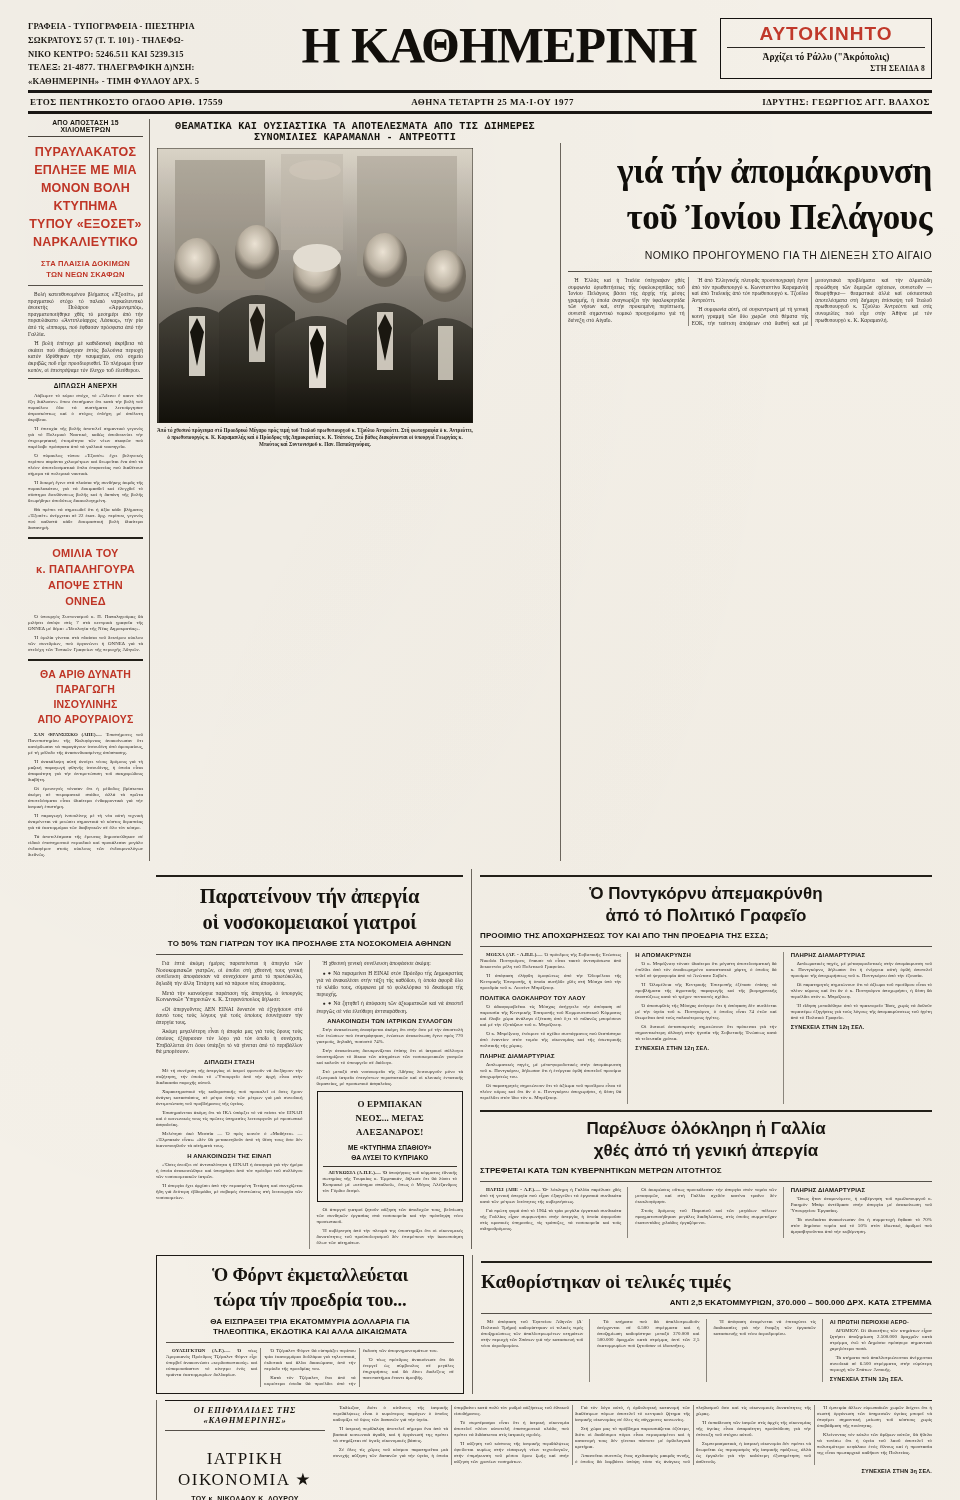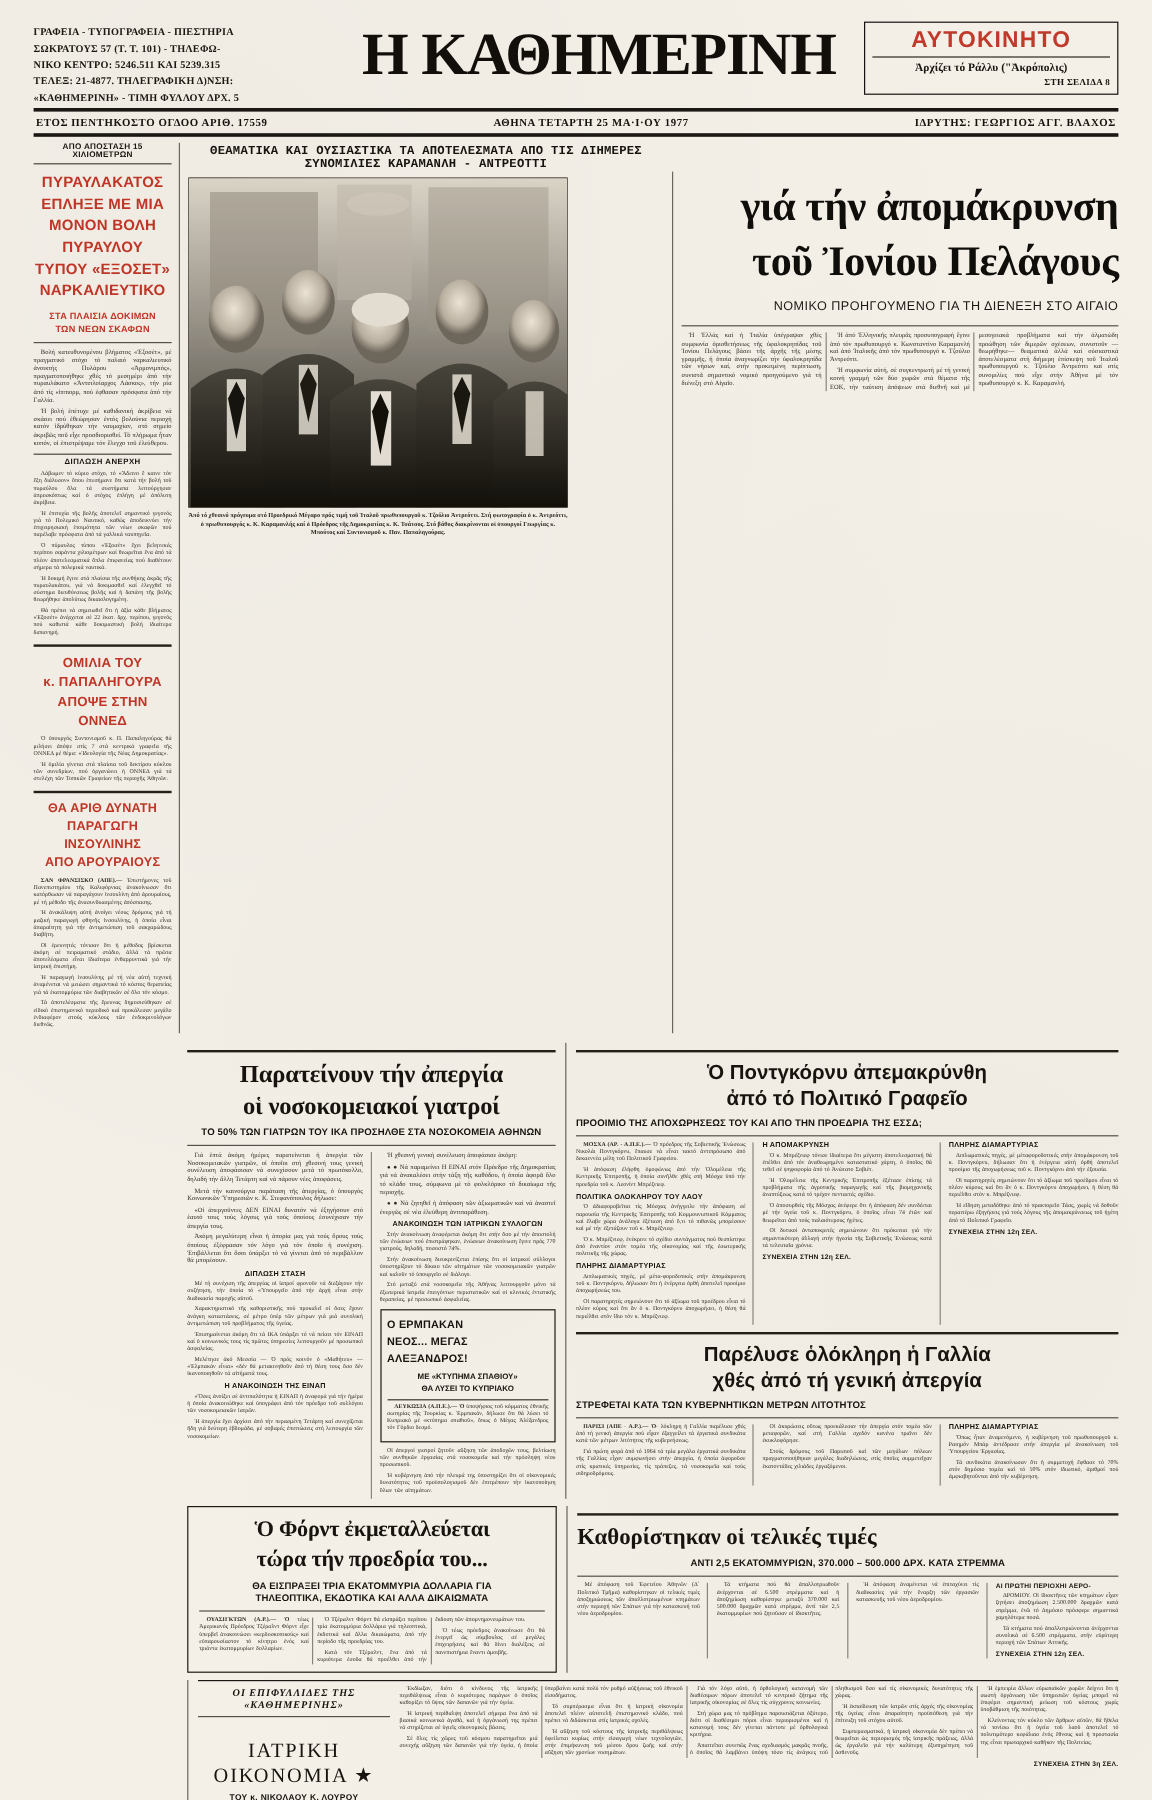--- a/index.html
+++ b/index.html
@@ -132,22 +132,22 @@
     font-family:Liberation Sans, sans-serif;
   }
   .three-col { column-count:3; column-gap:7px; column-rule:1px solid #8a857c; }
   .five-col { column-count:5; column-gap:6px; column-rule:1px solid #8a857c; }
 
   .box-ad {
     border:1.3px solid #1d1a16; padding:5px 5px 4px; margin:4px 0 5px;
     break-inside:avoid;
   }
   .box-ad-t1 {
-    font-family:Liberation Sans, sans-serif; font-size:9px; font-weight:700;
-    text-align:left; line-height:14px; letter-spacing:.2px;
+    font-family:Liberation Serif, serif; font-size:9px; font-weight:700;
+    text-align:center; line-height:14px; letter-spacing:.2px;
   }
   .box-ad-t2 {
     font-family:"Liberation Sans", sans-serif; font-size:6.6px; font-weight:700;
     text-align:center; line-height:10px; margin-top:4px;
   }
   .box-ad-rule { border-top:1px solid #3a352e; margin:3px 0; }
 
   .framed { border:1.4px solid #1d1a16; padding:7px 9px 6px; }
 
   .ft-label {
@@ -215,21 +215,21 @@
   <div class="rule-thick"></div>
 
   <div class="content">
 
     <div class="col-left">
       <div class="kicker">ΑΠΟ ΑΠΟΣΤΑΣΗ 15 ΧΙΛΙΟΜΕΤΡΩΝ</div>
       <div class="red-head">
         <div>ΠΥΡΑΥΛΑΚΑΤΟΣ</div>
         <div>ΕΠΛΗΞΕ ΜΕ ΜΙΑ</div>
         <div>ΜΟΝΟΝ ΒΟΛΗ</div>
-        <div>ΠΥΡΑΥΛΟΥ</div>
+        <div>ΚΤΥΠΗΜΑ</div>
         <div>ΤΥΠΟΥ «ΕΞΟΣΕΤ»</div>
         <div>ΝΑΡΚΑΛΙΕΥΤΙΚΟ</div>
       </div>
       <div class="red-sub">
         <div>ΣΤΑ ΠΛΑΙΣΙΑ ΔΟΚΙΜΩΝ</div>
         <div>ΤΩΝ ΝΕΩΝ ΣΚΑΦΩΝ</div>
       </div>
 
       <div class="hr-sm"></div>
 
@@ -537,21 +537,21 @@
           <p>Ὁ τέως πρόεδρος ἀνακοίνωσε ὅτι θά ἐνεργεῖ ὡς σύμβουλος σέ μεγάλες ἐπιχειρήσεις καί θά δίνει διαλέξεις σέ πανεπιστήμια ἔναντι ἀμοιβῆς.</p>
         </div>
       </div>
     </div>
 
     <div style="flex:1; padding-left:8px; border-left:1px solid #6b655c;">
       <div class="hr-bold"></div>
       <div class="price-head">
         <div>Καθορίστηκαν οἱ τελικές τιμές</div>
       </div>
-      <div class="sub-sans" style="text-align:center;">ΑΝΤΙ 2,5 ΕΚΑΤΟΜΜΥΡΙΩΝ, 370.000 – 500.000 ΔΡΧ. ΚΑΤΑ ΣΤΡΕΜΜΑ</div>
+      <div class="sub-sans" style="text-align:right;">ΑΝΤΙ 2,5 ΕΚΑΤΟΜΜΥΡΙΩΝ, 370.000 – 500.000 ΔΡΧ. ΚΑΤΑ ΣΤΡΕΜΜΑ</div>
       <div class="hr-sm"></div>
       <div style="display:flex; gap:7px;">
         <div style="flex:1; border-right:1px solid #8a857c; padding-right:6px;">
           <div class="body-text tiny">
             <p>Μέ ἀπόφαση τοῦ Ἐφετείου Ἀθηνῶν (Δ΄ Πολιτικό Τμῆμα) καθορίστηκαν οἱ τελικές τιμές ἀποζημιώσεως τῶν ἀπαλλοτριωμένων κτημάτων στήν περιοχή τῶν Σπάτων γιά τήν κατασκευή τοῦ νέου ἀεροδρομίου.</p>
           </div>
         </div>
         <div style="flex:1; border-right:1px solid #8a857c; padding-right:6px;">
           <div class="body-text tiny">
             <p>Τά κτήματα πού θά ἀπαλλοτριωθοῦν ἀνέρχονται σέ 6.500 στρέμματα καί ἡ ἀποζημίωση καθορίστηκε μεταξύ 370.000 καί 500.000 δραχμῶν κατά στρέμμα, ἀντί τῶν 2,5 ἑκατομμυρίων πού ζητοῦσαν οἱ ἰδιοκτῆτες.</p>

